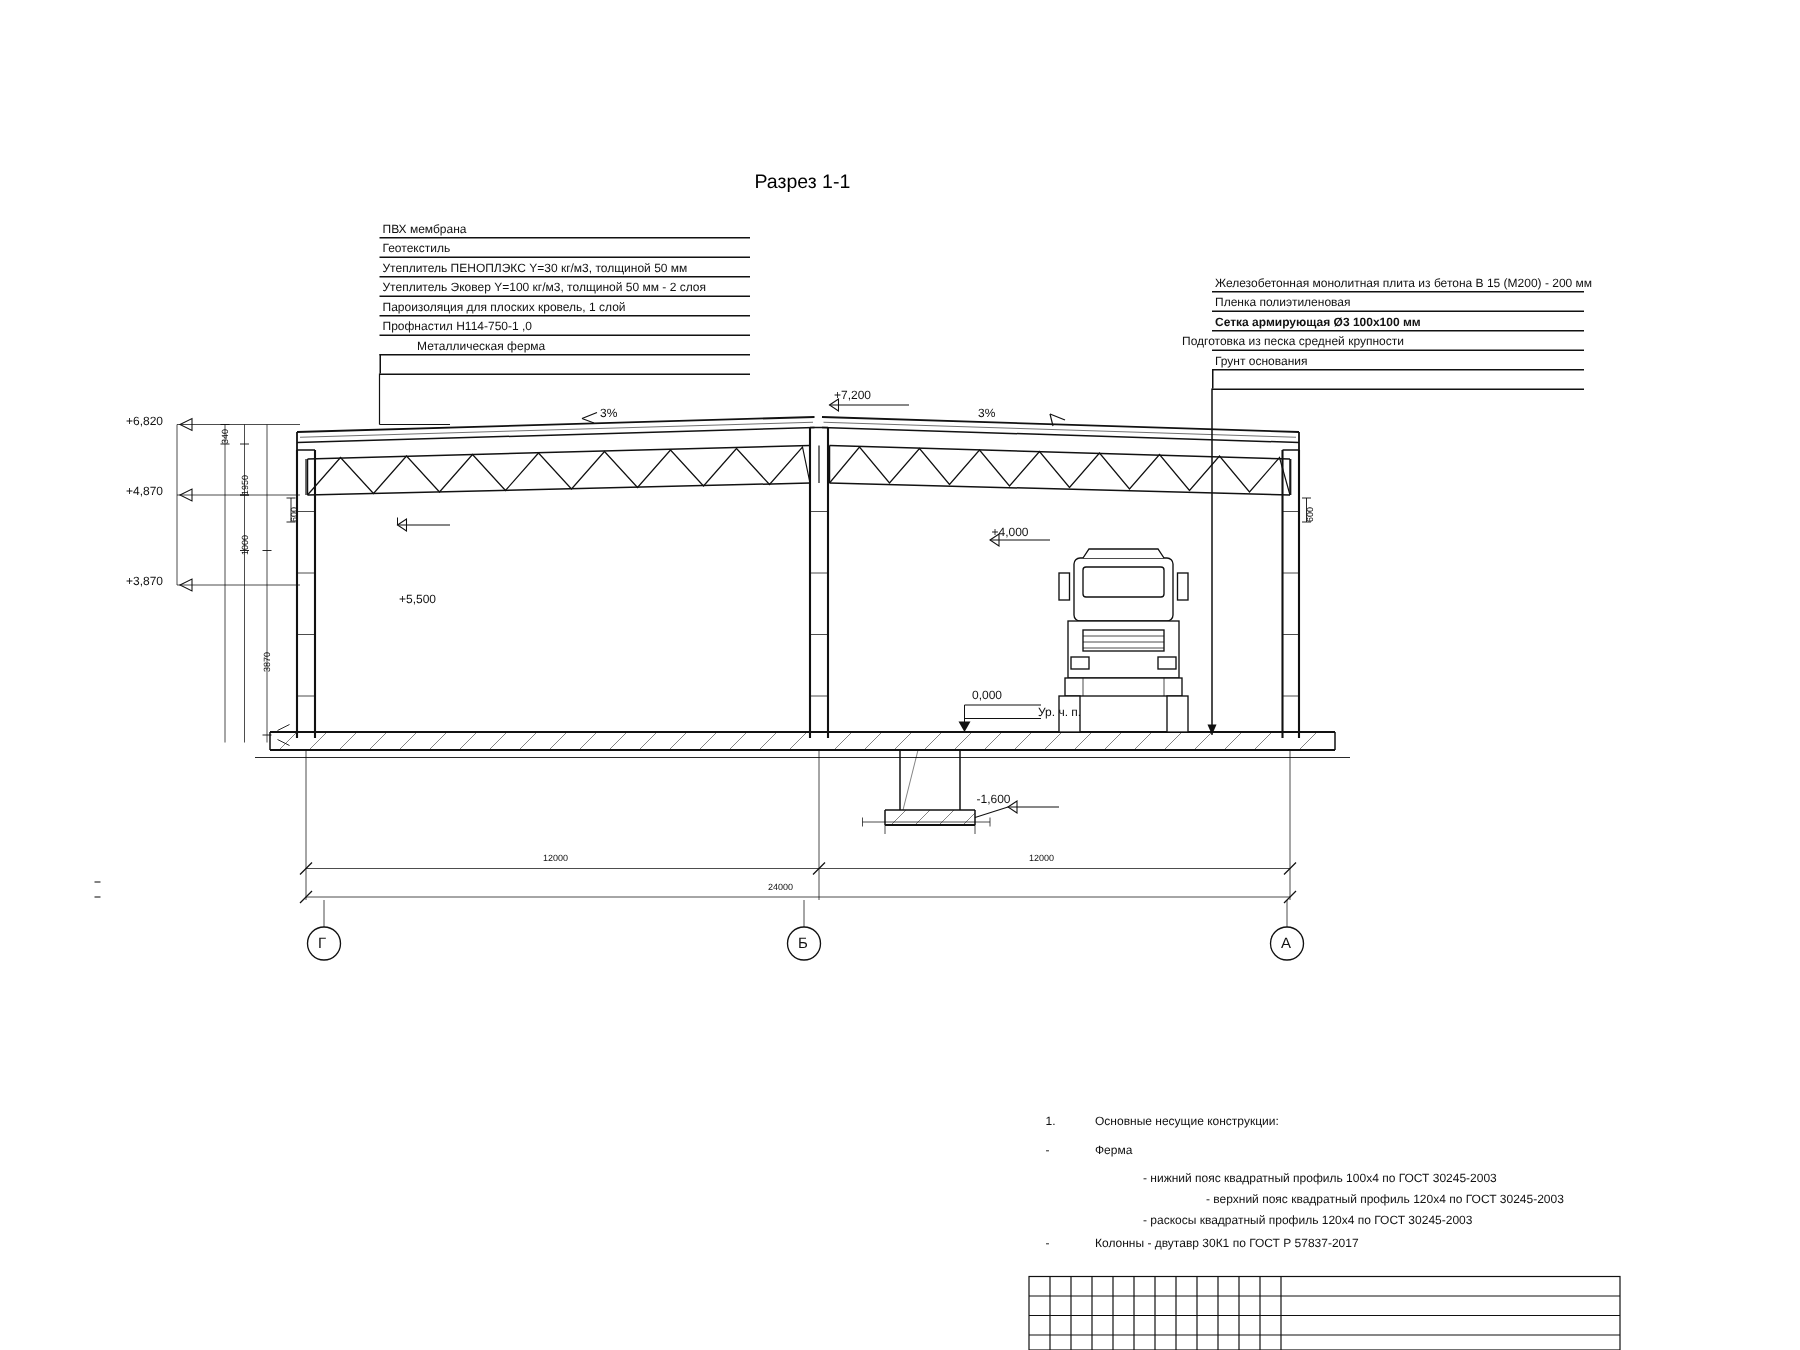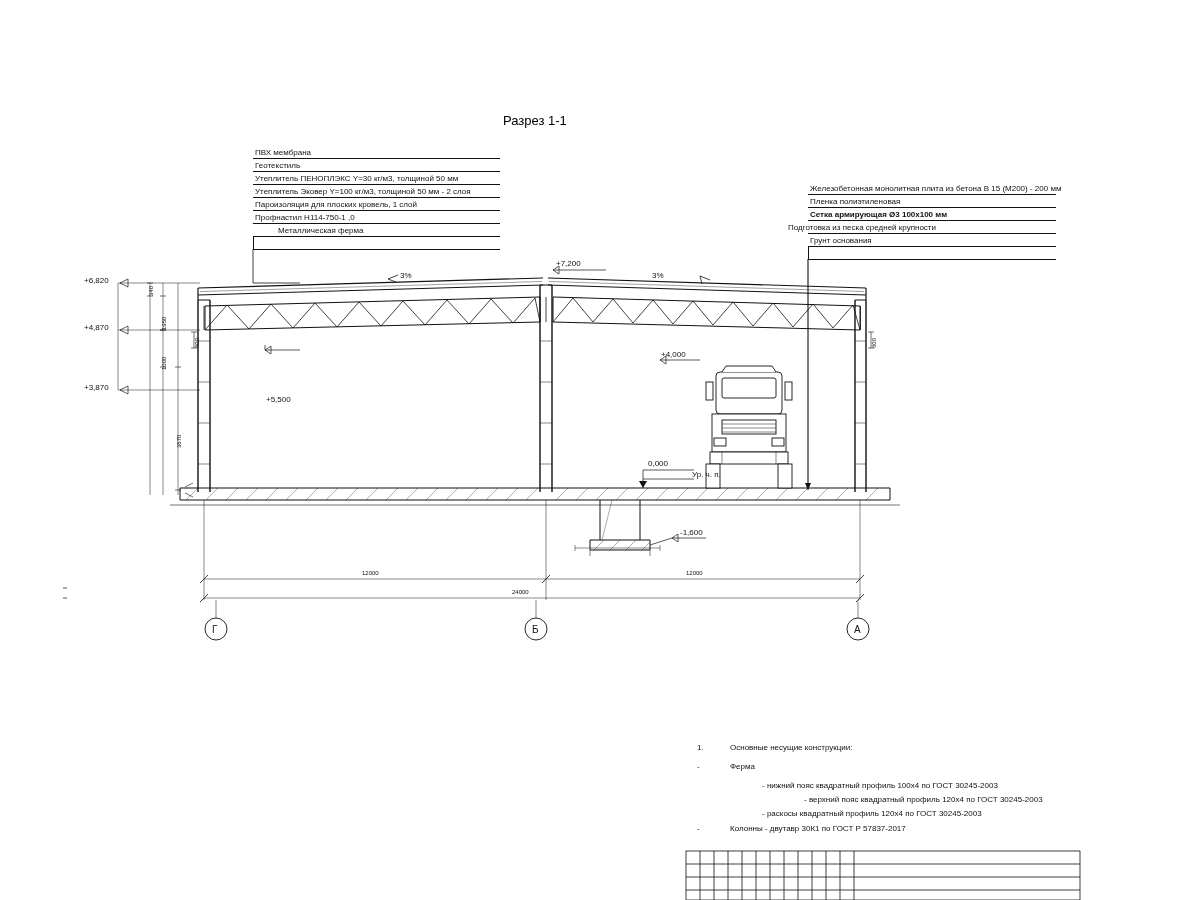--- a/index.html
+++ b/index.html
@@ -327,21 +327,21 @@
   <div class="txt tiny vert" style="left:176px;top:448px;">3870</div>
 
   <div class="txt tiny vert" style="left:194px;top:348px;">600</div>
   <div class="txt tiny vert" style="left:871px;top:348px;">600</div>
 
   <div class="txt" style="left:266px;top:357px;margin-top:39px;">+5,500</div>
   <div class="txt" style="left:556px;top:260px;">+7,200</div>
   <div class="txt" style="left:661px;top:351px;">+4,000</div>
   <div class="txt" style="left:648px;top:460px;">0,000</div>
   <div class="txt" style="left:644px;top:471px;margin-left:48px;">Ур. ч. п.</div>
-  <div class="txt" style="left:680px;top:529px;">-1,600</div>
+  <div class="txt" style="left:651px;top:529px;">-1,600</div>
 
   <div class="txt" style="left:400px;top:272px;">3%</div>
   <div class="txt" style="left:652px;top:272px;">3%</div>
 
   <div class="txt tiny" style="left:362px;top:570px;">12000</div>
   <div class="txt tiny" style="left:686px;top:570px;">12000</div>
   <div class="txt tiny" style="left:512px;top:589px;">24000</div>
 
   <div class="txt" style="left:212px;top:625px;font-size:10px;">Г</div>
   <div class="txt" style="left:532px;top:625px;font-size:10px;">Б</div>

